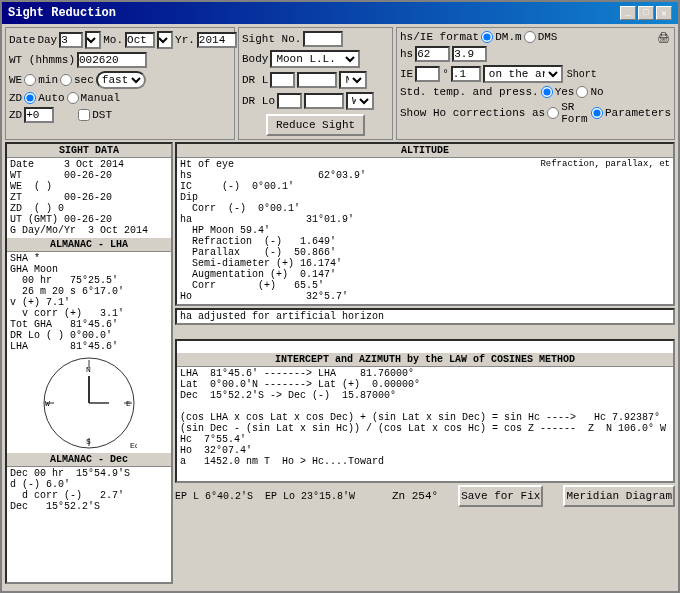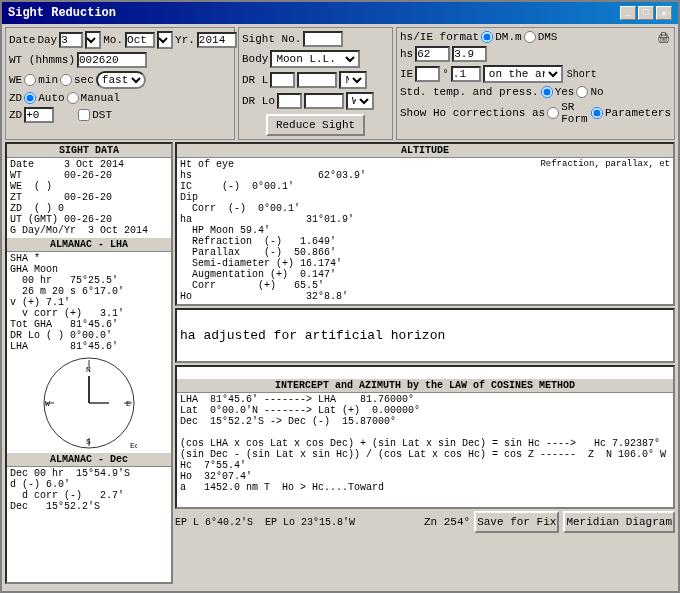--- a/index.html
+++ b/index.html
@@ -441,41 +441,41 @@
 IC     (-)  <span>0°00.1'</span>
 Dip
   Corr  (-)  <span>0°00.1'</span>
 ha                   <span>31°01.9'</span>
   HP Moon 59.4'
   Refraction  (-)   <span>1.649'</span>
   Parallax    (-)  <span>50.866'</span>
   Semi-diameter (+) <span>16.174'</span>
   Augmentation (+)  <span>0.147'</span>
   Corr       (+)   <span>65.5'</span>
-Ho                   <span>32°8.8'</span></pre>
-        </div>
-
-        <div style="background:white; border:2px inset #808080; padding:18px 3px; font-size:13px; font-family:'Courier New',monospace; margin-bottom:2px;">ha adjusted for artificial horizon</div>
+Ho                   <span>32°5.7'</span></pre>
+        </div>
+
+        <div style="background:white; border:2px inset #808080; padding:1px 3px; font-size:10px; font-family:'Courier New',monospace; margin-bottom:14px;">ha adjusted for artificial horizon</div>
 
         <div class="intercept-box">
           <div class="box-title">INTERCEPT and AZIMUTH by the LAW of COSINES METHOD</div>
           <pre>LHA  81°45.6' -------&gt; LHA    81.76000°
 Lat  0°00.0'N -------&gt; Lat (+)  0.00000°
 Dec  15°52.2'S -&gt; Dec (-)  15.87000°
 
 (cos LHA x cos Lat x cos Dec) + (sin Lat x sin Dec) = sin Hc ----&gt;   Hc 7.92387°
 (sin Dec - (sin Lat x sin Hc)) / (cos Lat x cos Hc) = cos Z ------  Z  N 106.0° W
 Hc  7°55.4'
 Ho  32°07.4'
 a   1452.0 nm T  Ho &gt; Hc....Toward</pre>
         </div>
 
         <div class="btn-row">
           <pre style="font-size:10px; font-family:'Courier New',monospace; margin:0;">EP L 6°40.2'S  EP Lo 23°15.8'W</pre>
-          <div style="display:flex; gap:4px; align-items:center;">
+          <div style="display:flex; gap:20px; align-items:center;">
             <span style="font-size:11px; font-family:'Courier New',monospace;">Zn 254°</span>
             <button class="save-btn">Save for Fix</button>
             <button class="meridian-btn">Meridian Diagram</button>
           </div>
         </div>
       </div>
     </div>
   </div>
 </div>
 

